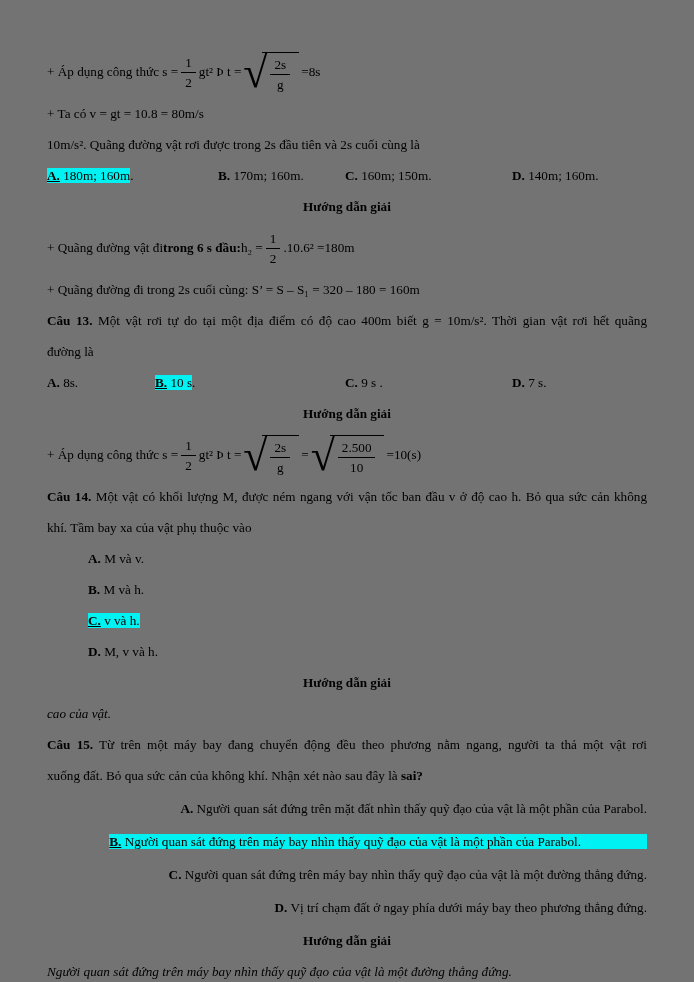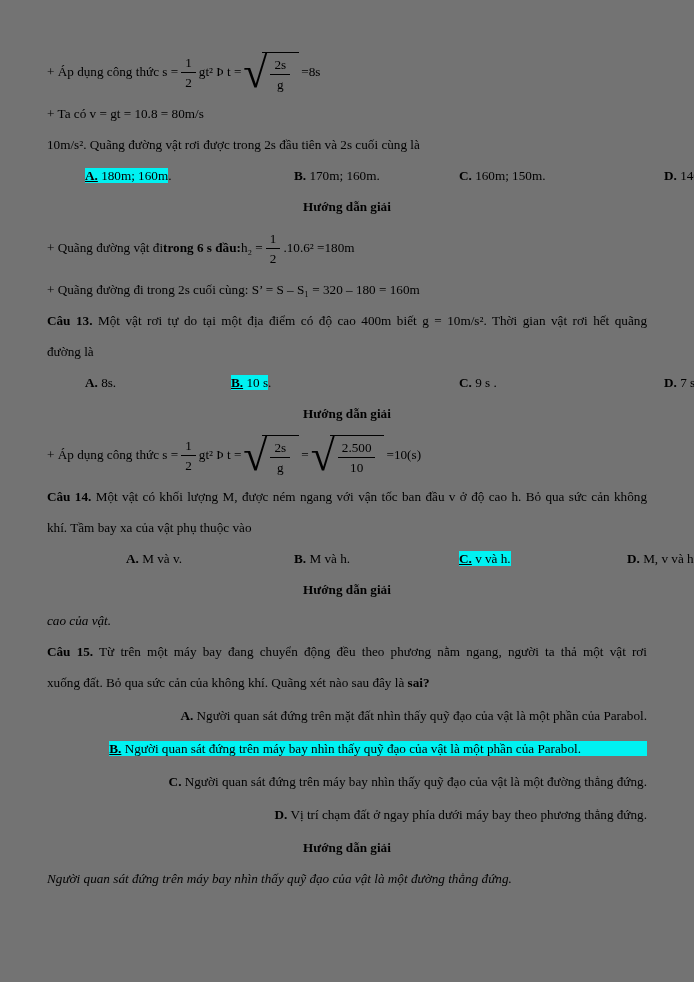--- a/index.html
+++ b/index.html
@@ -29,24 +29,24 @@
   .fline > span { flex: 0 0 auto; }
   .frac { display: inline-block; text-align: center; line-height: 15px; margin: 0 3px; vertical-align: middle; }
   .frac .fn { display: block; border-bottom: 1.3px solid #000; padding: 0 4px 2px 4px; }
   .frac .fd { display: block; padding-top: 2px; }
   .sqrt { display: inline-flex; align-items: stretch; margin: 0 2px; }
   .sqrt .sym { align-self: center; font-size: 44px; line-height: 40px; margin-right: -5px; position: relative; top: 1px; font-weight: 400; }
   .sqrt .rad { border-top: 1.4px solid #000; padding: 3px 6px 0 5px; display: flex; align-items: center; }
 
   
   .optrow { display: flex; line-height: 31px; }
-  .optrow .c { flex: 0 0 auto; margin-left: 38px; }
+  .optrow .c { flex: 0 0 auto; }
   .r12a { width: 171px; } .r12b { width: 127px; } .r12c { width: 167px; }
   .r13a { width: 108px; } .r13b { width: 190px; } .r13c { width: 167px; }
-  .ind14 { padding-left: 41px; }
+  .ind14 { padding-left: 41px; flex-direction: column; }
   .r14a { width: 130px; } .r14b { width: 127px; } .r14c { width: 130px; }
 
   .optp { line-height: 31px; margin: 2px 0; padding-left: 41px; text-align: right; }
   .hl { background: var(--hl, #00f2f2); }
   .hl-extend { padding-right: 66px; }
 </style>
 </head>
 <body>
 
 <div class="page">
@@ -145,21 +145,21 @@
     <span class="c r14b"><b>B.</b><span> M và h.</span></span>
     <span class="c r14c"><span class="hl"><b class="u">C.</b><span> v và h.</span></span></span>
     <span class="c"><b>D.</b><span> M, v và h.</span></span>
   </div>
 
   <div class="hdg">Hướng dẫn giải</div>
 
   <p class="para it left">cao của vật.</p>
 
   <p class="para jlast"><b>Câu 15.</b><span> Từ trên một máy bay đang chuyển động đều theo phương nằm ngang, người ta thả một vật rơi</span></p>
-  <p class="para left"><span>xuống đất. Bỏ qua sức cản của không khí. Quãng xét nào sau đây là </span><b>sai?</b></p>
+  <p class="para left"><span>xuống đất. Bỏ qua sức cản của không khí. Nhận xét nào sau đây là </span><b>sai?</b></p>
 
   <p class="optp"><b>A.</b><span> Người quan sát đứng trên mặt đất nhìn thấy quỹ đạo của vật là một phần của Parabol.</span></p>
   <p class="optp"><span class="hl hl-extend"><b class="u">B.</b><span> Người quan sát đứng trên máy bay nhìn thấy quỹ đạo của vật là một phần của Parabol.</span></span></p>
   <p class="optp"><b>C.</b><span> Người quan sát đứng trên máy bay nhìn thấy quỹ đạo của vật là một đường thẳng đứng.</span></p>
   <p class="optp"><b>D.</b><span> Vị trí chạm đất ở ngay phía dưới máy bay theo phương thẳng đứng.</span></p>
 
   <div class="hdg">Hướng dẫn giải</div>
 
   <p class="para it left">Người quan sát đứng trên máy bay nhìn thấy quỹ đạo của vật là một đường thẳng đứng.</p>
 

